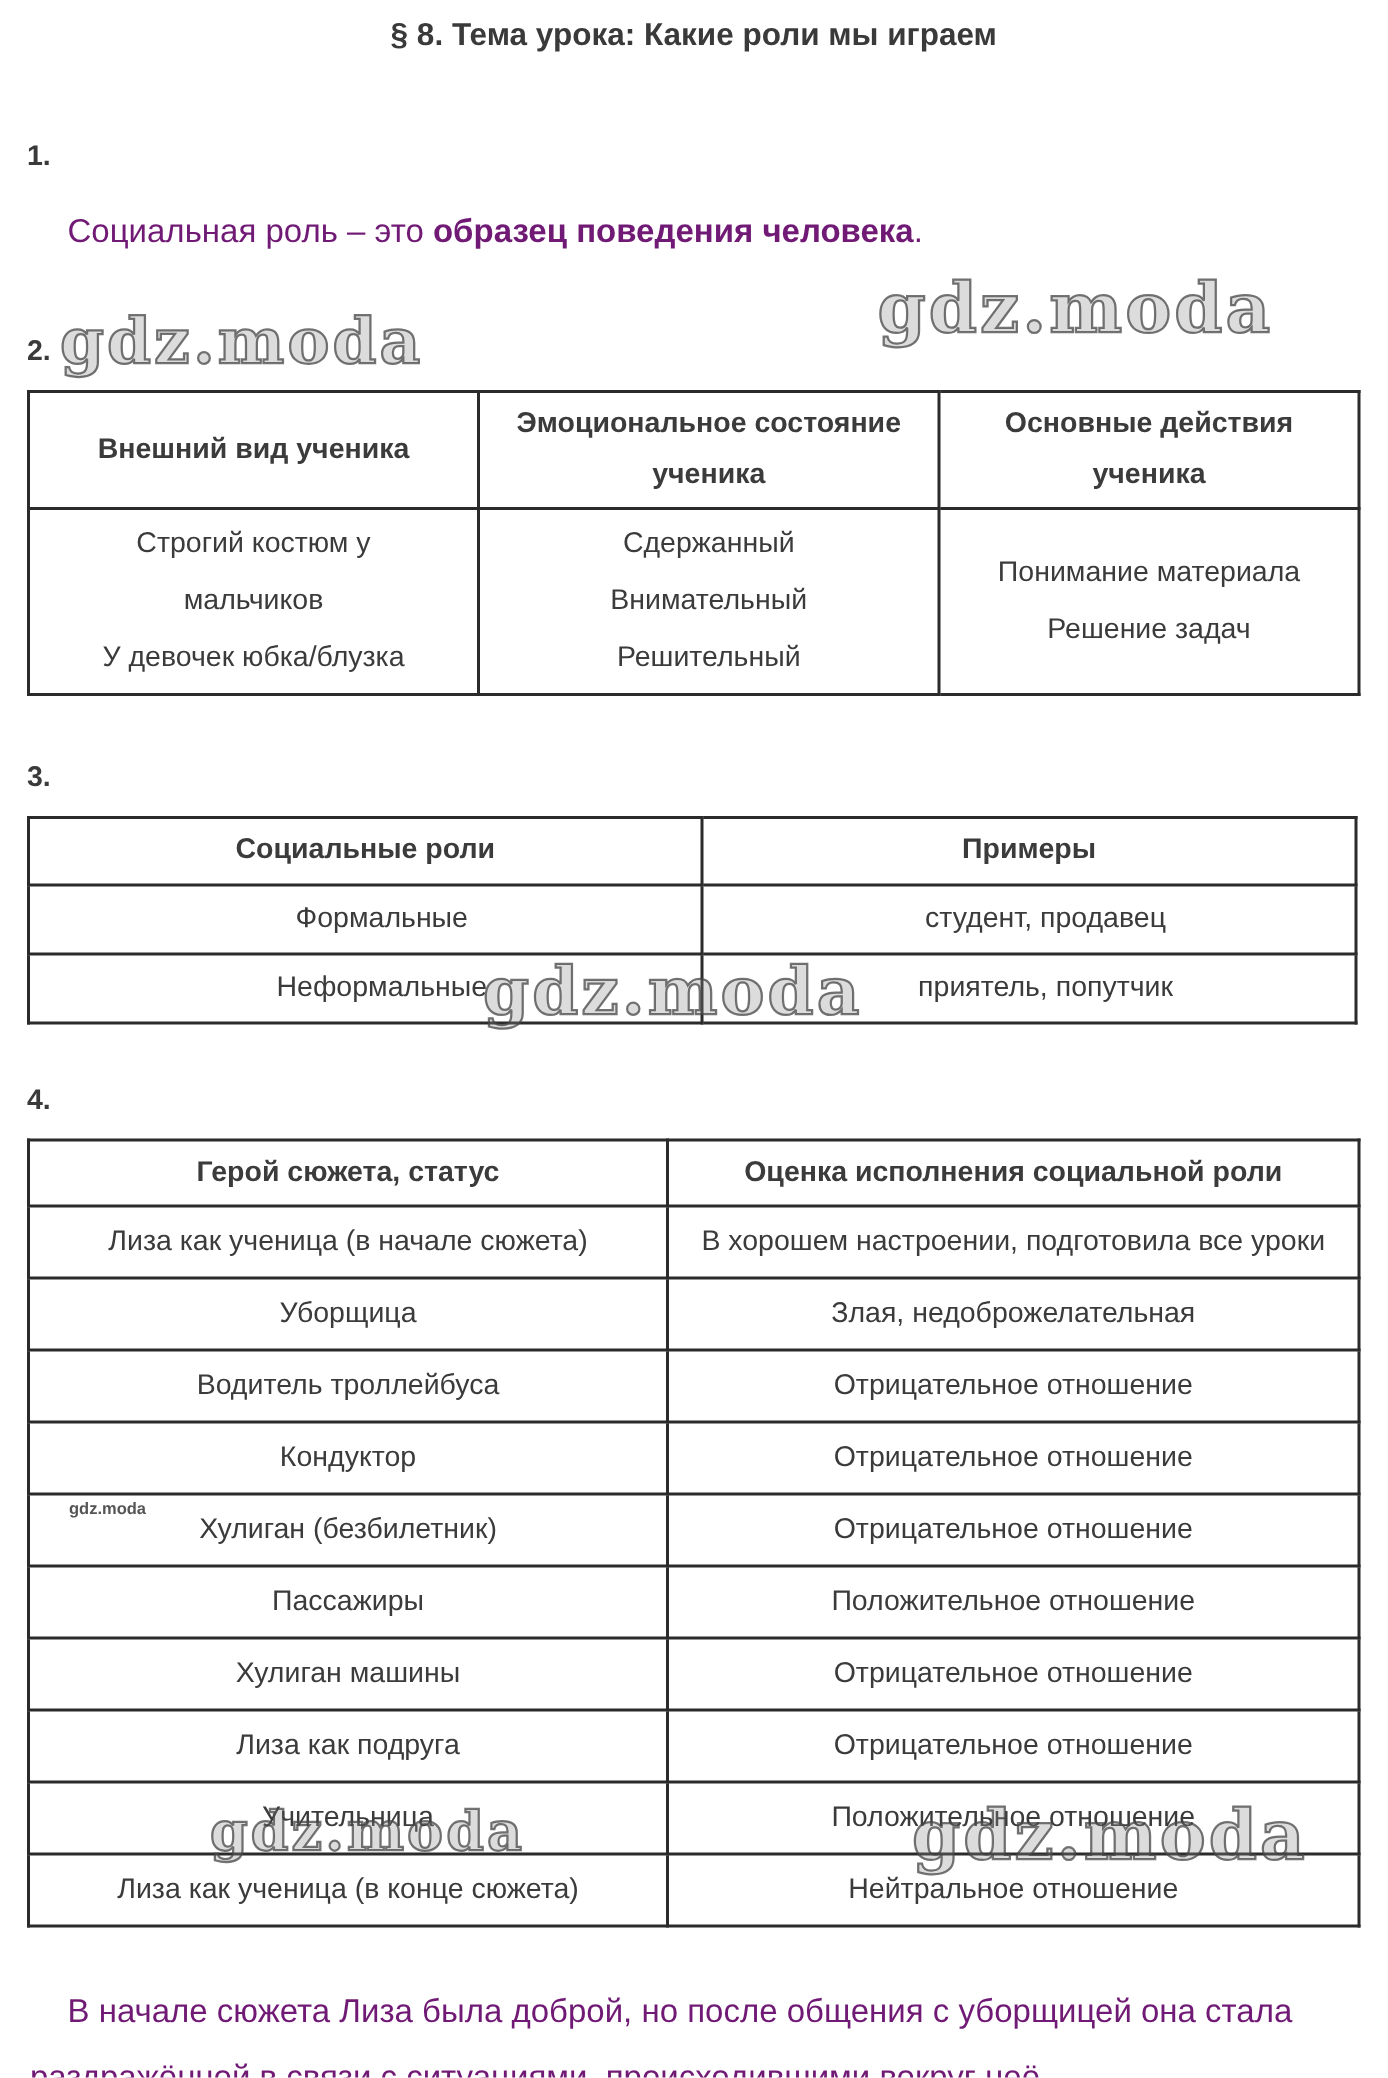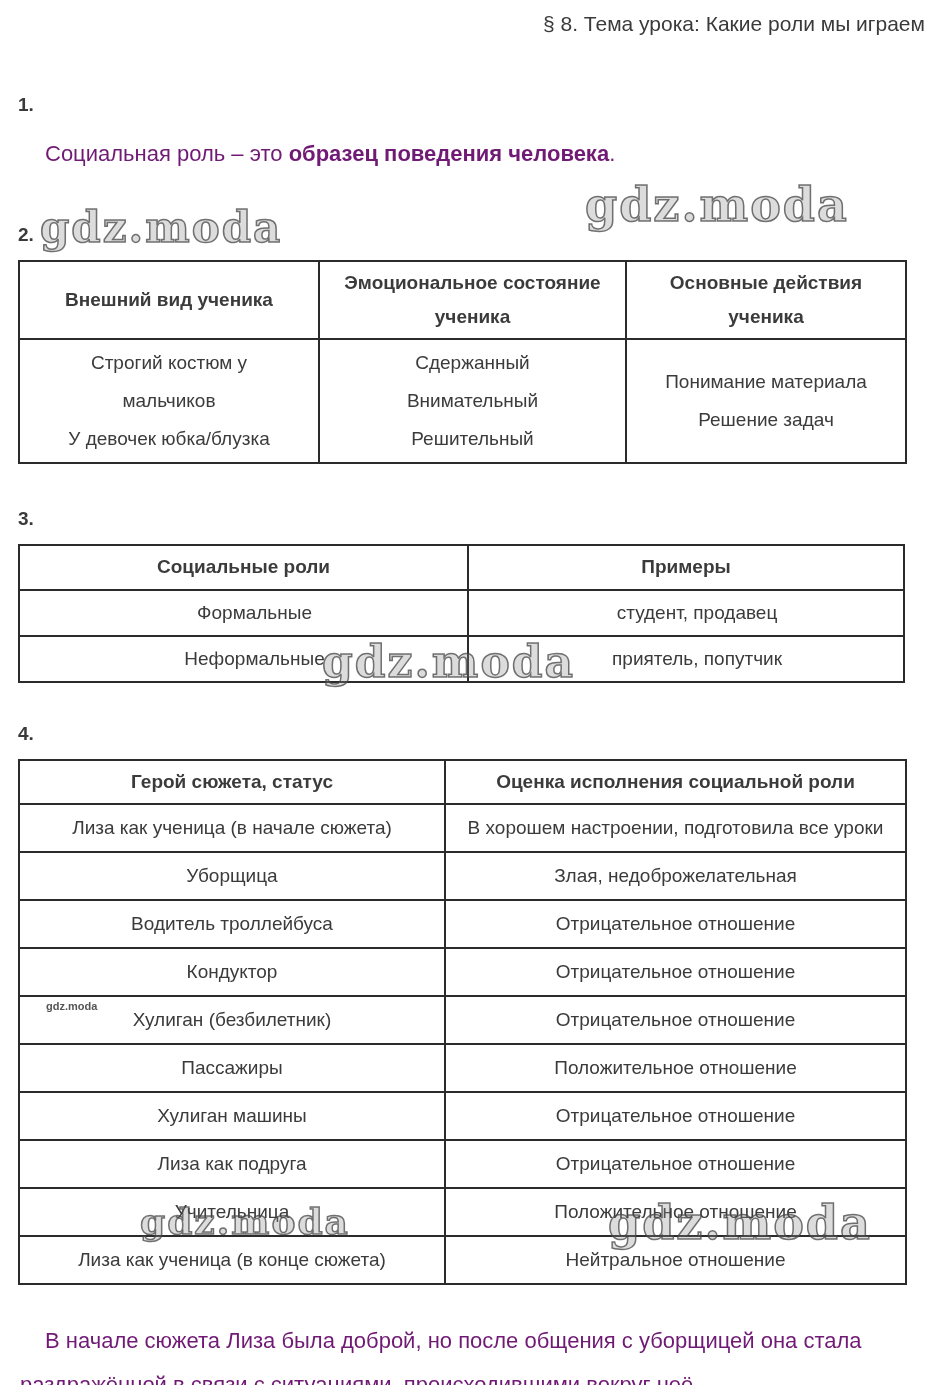--- a/index.html
+++ b/index.html
@@ -6,23 +6,23 @@
   html, body { margin: 0; padding: 0; }
   body {
     width: 925px; height: 1385px;
     background: #ffffff;
     font-family: "Liberation Sans", sans-serif;
     color: #3b3b3b;
   }
   .page { position: relative; width: 925px; height: 1385px; overflow: hidden; }
 
   .title {
-    text-align: right;
+    text-align: center;
     font-size: 21px;
-    font-weight: normal;
+    font-weight: bold;
     padding-top: 12px;
     color: #3a3a3a;
   }
 
   .sec-num {
     font-size: 19px;
     font-weight: bold;
     margin-left: 18px;
     color: #3a3a3a;
   }

